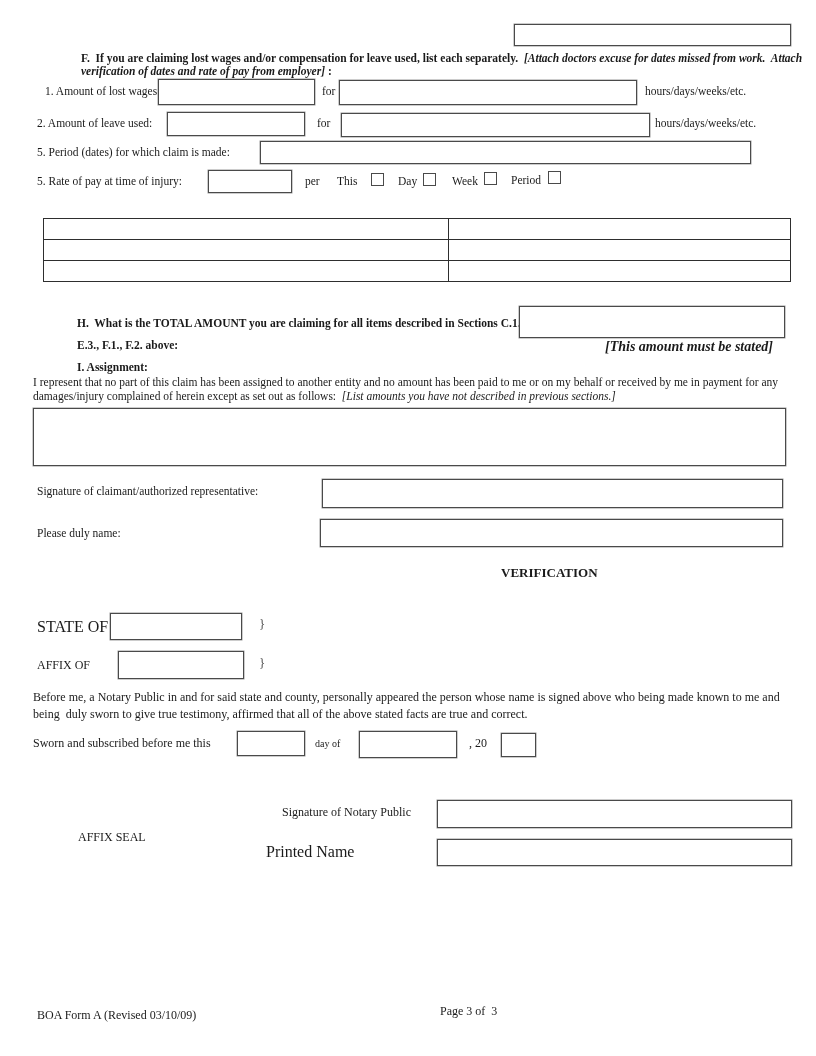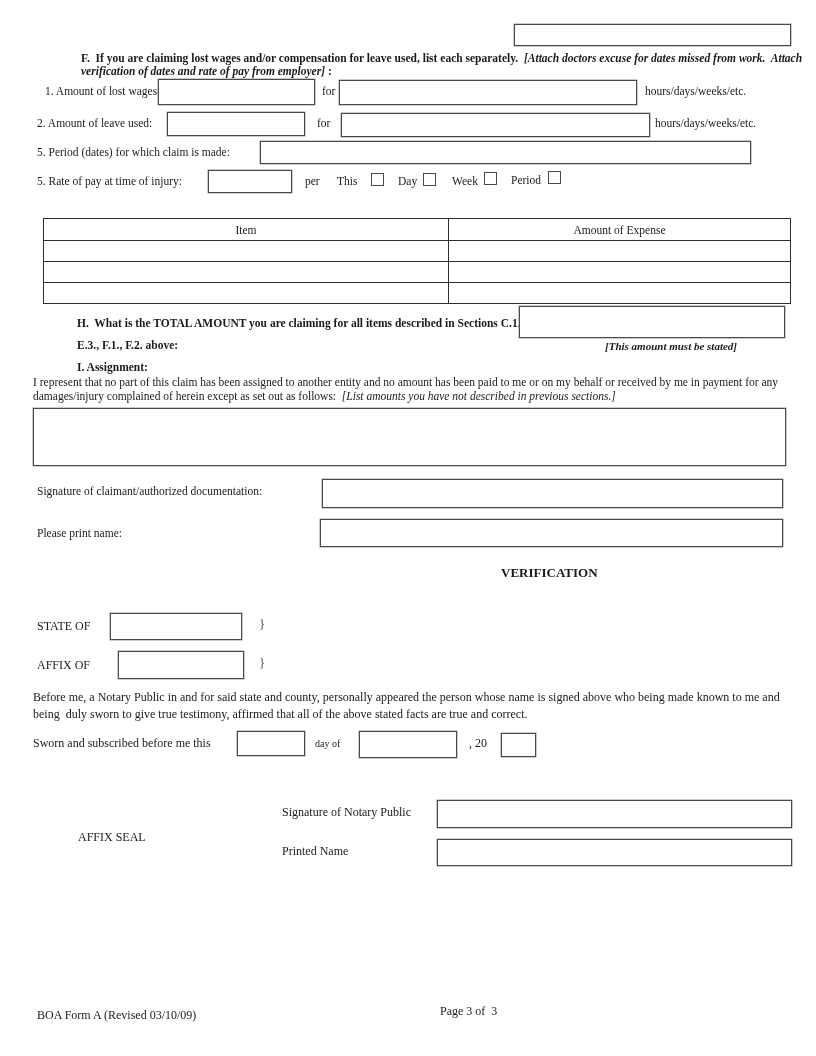--- a/index.html
+++ b/index.html
@@ -72,73 +72,69 @@
   <span class="t" style="left:511px;top:174px">Period</span>
   <span class="cb" style="left:548px;top:171px"></span>
 
 
   <table class="expense" style="left:43px;top:218px;width:747px">
     <colgroup>
         <col style="width:405px">
         <col style="width:342px">
       </colgroup>
     <tbody>
-        <tr style="height:22px">
-      <th>Item</th>
-      <th>Amount of Expense</th>
-    </tr>
     <tr style="height:21px">
       <td></td>
       <td></td>
     </tr>
     <tr style="height:21px">
       <td></td>
       <td></td>
     </tr>
     <tr style="height:21px">
       <td></td>
       <td></td>
     </tr>
   </tbody>
     </table>
 
   <div class="t b" style="left:33px;top:312px;width:492px;line-height:22px">H.  What is the TOTAL AMOUNT you are claiming for all items described in Sections C.1., D.5., E.3., F.1., F.2. above:</div>
   <input class="box" style="left: 519px; top: 306px; width: 266px; height: 32px;">
-  <span class="t b i" style="left:561px;top:340px;font-size:11px">[This amount must be stated]</span>
+  <span class="t b i" style="left:561px;top:340px;font-size:14px">[This amount must be stated]</span>
 
   <span class="t b" style="left:33px;top:361px">I. Assignment:</span>
   <div class="t" style="left:33px;top:375px;width:757px;line-height:14px"><span>I represent that no part of this claim has been assigned to another entity and no amount has been paid to me or on my behalf or received by me in payment for any damages/injury complained of herein except as set out as follows:  </span><span class="i">[List amounts you have not described in previous sections.]</span></div>
   <div class="bigbox" style="left:33px;top:408px;width:753px;height:58px"></div>
 
-  <span class="t" style="left:37px;top:485px">Signature of claimant/authorized documentation:</span>
+  <span class="t" style="left:37px;top:485px">Signature of claimant/authorized representative:</span>
   <input class="box" style="left: 322px; top: 479px; width: 461px; height: 29px;">
-  <span class="t" style="left:37px;top:527px">Please print name:</span>
+  <span class="t" style="left:37px;top:527px">Please duly name:</span>
   <input class="box" style="left: 320px; top: 519px; width: 463px; height: 28px;">
 
   <span class="t b" style="left:457px;top:566px;font-size:13px">VERIFICATION</span>
 
-  <span class="t" style="left:37px;top:620px;font-size:12px">STATE OF</span>
+  <span class="t" style="left:37px;top:620px;font-size:16px">STATE OF</span>
   <input class="box" style="left: 110px; top: 613px; width: 132px; height: 27px;">
   <span class="t" style="left:259px;top:617px;font-size:13px;color:#555">}</span>
 
   <span class="t" style="left:37px;top:659px;font-size:12px">AFFIX OF</span>
   <input class="box" style="left: 118px; top: 651px; width: 126px; height: 28px;">
   <span class="t" style="left:259px;top:656px;font-size:13px;color:#555">}</span>
 
   <div class="t" style="left:33px;top:689px;width:772px;font-size:12px;line-height:17px">Before me, a Notary Public in and for said state and county, personally appeared the person whose name is signed above who being made known to me and being  duly sworn to give true testimony, affirmed that all of the above stated facts are true and correct.</div>
 
   <span class="t" style="left:33px;top:737px;font-size:12px">Sworn and subscribed before me this</span>
   <input class="box" style="left: 237px; top: 731px; width: 68px; height: 25px;">
   <span class="t" style="left:315px;top:737px;font-size:10px">day of</span>
   <input class="box" style="left: 359px; top: 731px; width: 98px; height: 27px;">
   <span class="t" style="left:469px;top:737px;font-size:12px">, 20</span>
   <input class="box" style="left: 501px; top: 733px; width: 35px; height: 24px;">
 
   <span class="t" style="left:282px;top:806px;font-size:12px">Signature of Notary Public</span>
   <input class="box" style="left: 437px; top: 800px; width: 355px; height: 28px;">
   <span class="t" style="left:78px;top:831px;font-size:12px">AFFIX SEAL</span>
-  <span class="t" style="left:282px;top:845px;font-size:12px">Printed Name</span>
+  <span class="t" style="left:266px;top:845px;font-size:16px">Printed Name</span>
   <input class="box" style="left: 437px; top: 839px; width: 355px; height: 27px;">
 
   <span class="t" style="left:37px;top:1009px;font-size:12px">BOA Form A (Revised 03/10/09)</span>
   <span class="t" style="left:440px;top:1005px;font-size:12px">Page 3 of  3</span>
 
 </div>
 
 </body></html>

